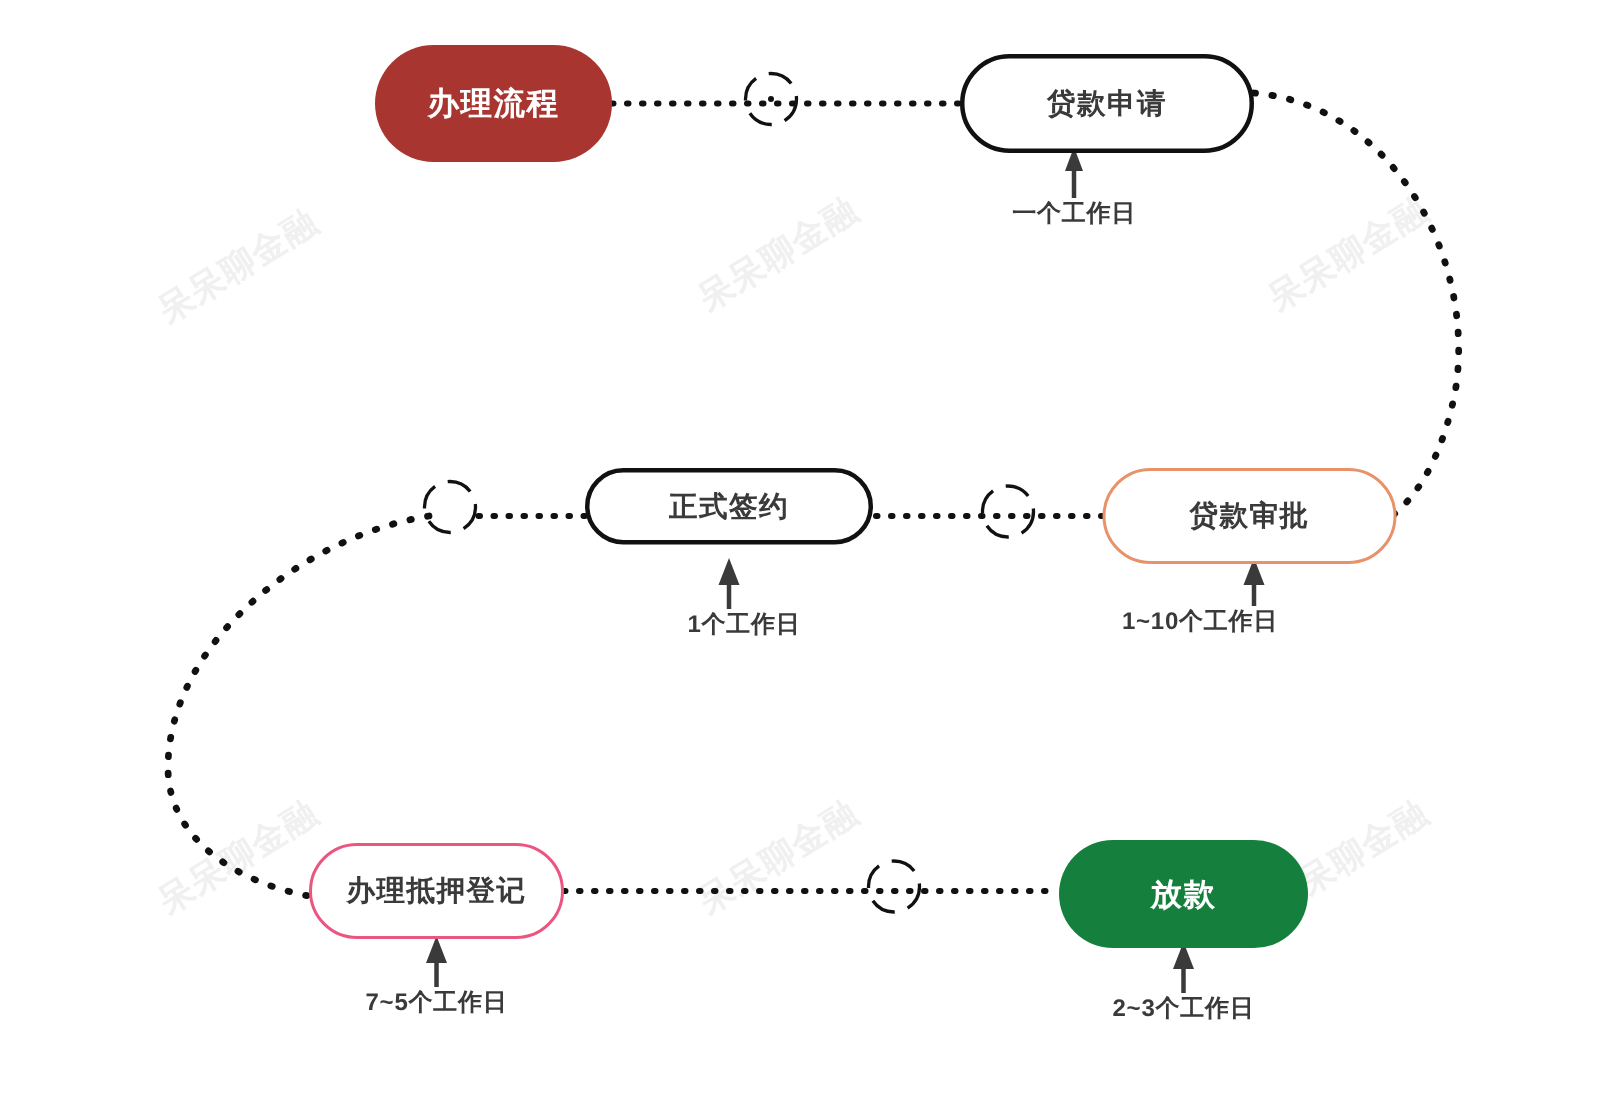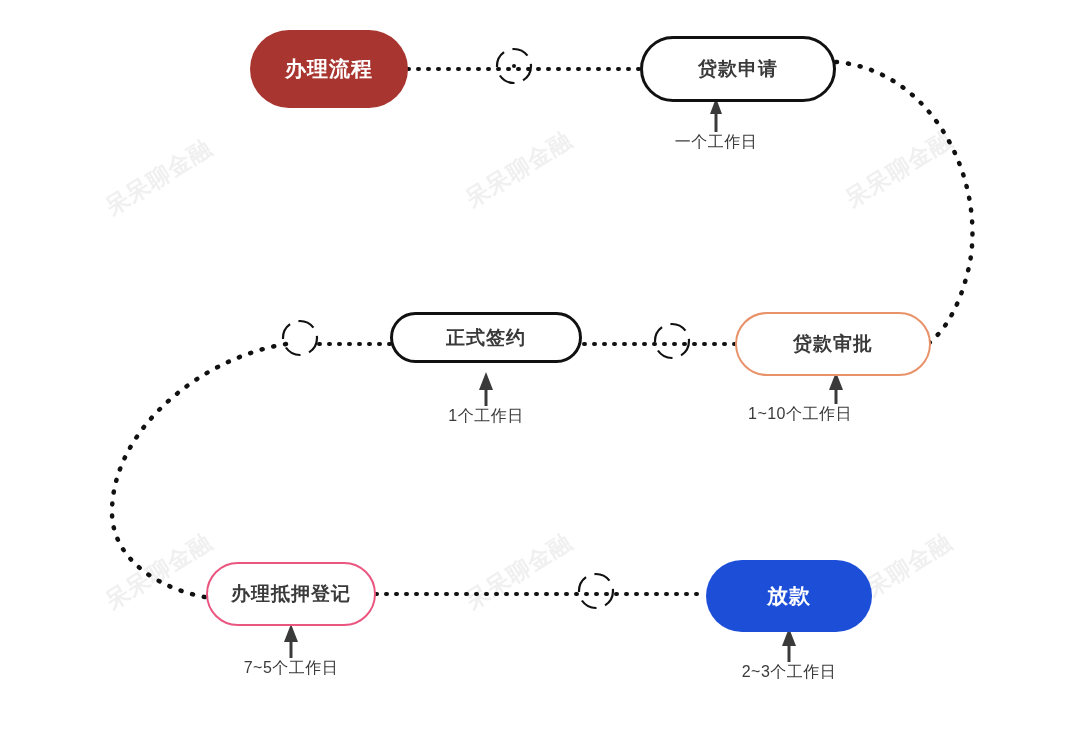--- a/index.html
+++ b/index.html
@@ -55,21 +55,21 @@
     white-space: nowrap;
   }
   .node-dark {
     background: #a8352f;
     border: none;
     border-radius: 48px;
   }
   .node-dark .node-label { color: #ffffff; font-size: 21px; }
 
   .node-salmon {
-    background: #1d4ed8;
+    background: #15803d;
     border: none;
     border-radius: 48px;
   }
   .node-salmon .node-label { color: #ffffff; font-size: 21px; }
 
   .node-outline-black {
     border: 3px solid #111111;
     border-radius: 40px;
   }
   .node-outline-black .node-label { color: #3a3a3a; font-size: 19px; }
@@ -84,21 +84,21 @@
     border: 2.5px solid #ea5680;
     border-radius: 40px;
   }
   .node-outline-pink .node-label { color: #3a3a3a; font-size: 19px; }
 
   .duration {
     position: absolute;
     z-index: 4;
     color: #3a3a3a;
     font-size: 16px;
-    font-weight: normal;
+    font-weight: bold;
     letter-spacing: 0.5px;
     white-space: nowrap;
     text-align: center;
     transform: translateX(-50%);
   }
 </style>
 </head>
 <body>
 
 <div id="canvas">
@@ -162,21 +162,21 @@
   <div class="duration" style="left:716px; top:132px;">一个工作日</div>
 
   <div class="node node-outline-orange" style="left:735px; top:312px; width:196px; height:64px;font-family:Liberation Mono, monospace;">
     <span class="node-label">贷款审批</span>
   </div>
   <div class="duration" style="left:800px; top:404px;">1~10个工作日</div>
 
   <div class="node node-outline-black" style="left:390px; top:312px; width:192px; height:51px;">
     <span class="node-label">正式签约</span>
   </div>
-  <div class="duration" style="left:486px; top:406px;">1个工作日</div>
+  <div class="duration" style="left:496px; top:406px;">1个工作日</div>
 
   <div class="node node-outline-pink" style="left:206px; top:562px; width:170px; height:64px;font-family:Liberation Serif, serif;">
     <span class="node-label">办理抵押登记</span>
   </div>
   <div class="duration" style="left:291px; top:658px;">7~5个工作日</div>
 
   <div class="node node-salmon" style="left:706px; top:560px; width:166px; height:72px;">
     <span class="node-label">放款</span>
   </div>
   <div class="duration" style="left:789px; top:662px;">2~3个工作日</div>

